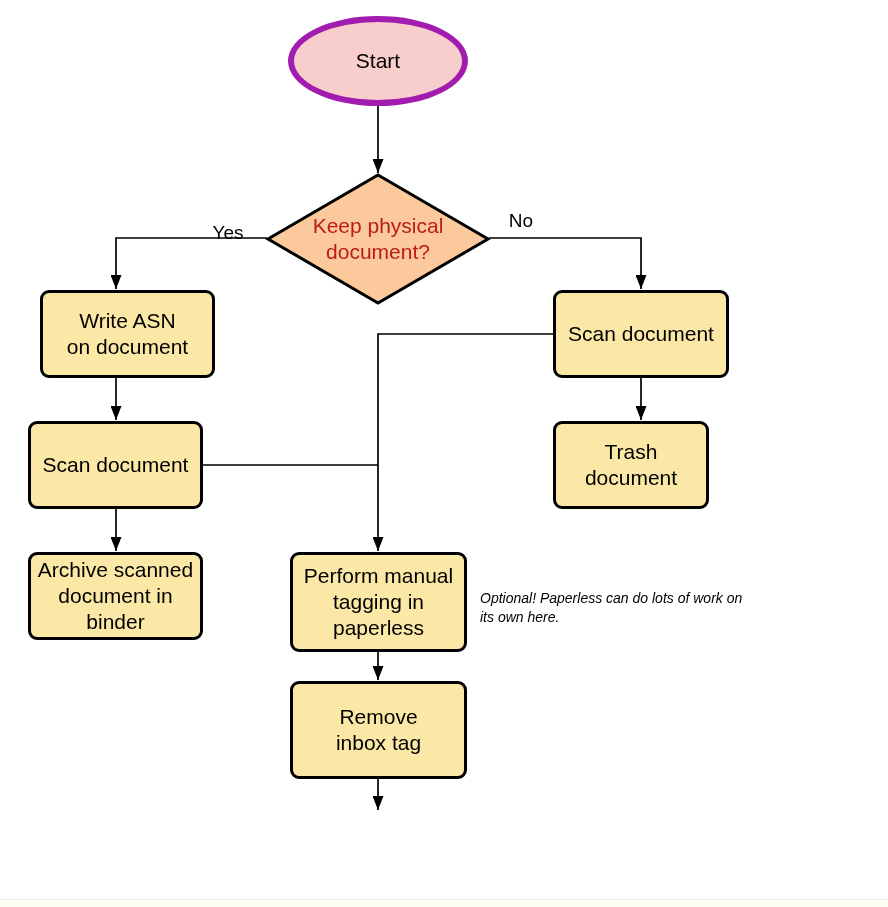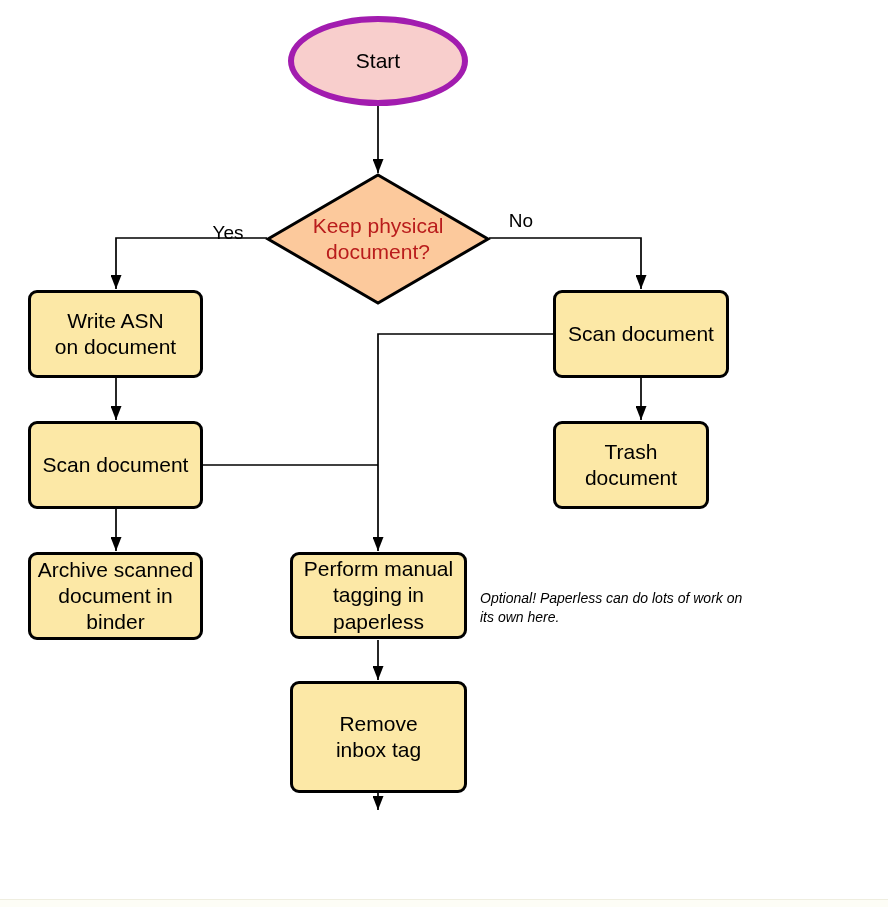--- a/index.html
+++ b/index.html
@@ -117,38 +117,38 @@
 
 
   <div class="decision-wrap" style="left:265px; top:172px; width:226px; height:134px;">
     <svg width="226" height="134" viewBox="0 0 226 134">
       <polygon points="113,3 223,67 113,131 3,67" stroke="#000000" stroke-width="3" stroke-linejoin="miter" fill="#fcc99c"></polygon>
     </svg>
     <div class="decision-label">Keep physical
 document?</div>
   </div>
 
-  <div class="node process" style="left: 28px; top: 290px; width: 175px; height: 88px; background-color: rgb(252, 232, 166);">Write ASN
+  <div class="node process" style="left: 40px; top: 290px; width: 175px; height: 88px; background-color: rgb(252, 232, 166);">Write ASN
 on document</div>
 
   <div class="node process" style="left: 28px; top: 421px; width: 175px; height: 88px; background-color: rgb(252, 232, 166);">Scan document</div>
 
   <div class="node process" style="left: 28px; top: 552px; width: 175px; height: 88px; background-color: rgb(252, 232, 166);">Archive scanned
 document in
 binder</div>
 
   <div class="node process" style="left: 553px; top: 290px; width: 176px; height: 88px; background-color: rgb(252, 232, 166);">Scan document</div>
 
   <div class="node process" style="left: 553px; top: 421px; width: 156px; height: 88px; background-color: rgb(252, 232, 166);">Trash document</div>
 
-  <div class="node process" style="left: 290px; top: 552px; width: 177px; height: 87px; background-color: rgb(252, 232, 166);">Perform manual
+  <div class="node process" style="left: 290px; top: 552px; width: 177px; height: 100px; background-color: rgb(252, 232, 166);">Perform manual
 tagging in
 paperless</div>
 
-  <div class="node process" style="left: 290px; top: 681px; width: 177px; height: 112px; background-color: rgb(252, 232, 166);">Remove
+  <div class="node process" style="left: 290px; top: 681px; width: 177px; height: 98px; background-color: rgb(252, 232, 166);">Remove
 inbox tag</div>
 
   <div class="edge-label" style="left:206px; top:210px; width:44px;margin-top:12px;">Yes</div>
 
   <div class="edge-label" style="left:499px; top:210px; width:44px;">No</div>
 
   <div class="note" style="left:480px; top:589px; width:400px;">Optional! Paperless can do lots of work on
 its own here.</div>
 
   <div class="bottom-strip"></div>

